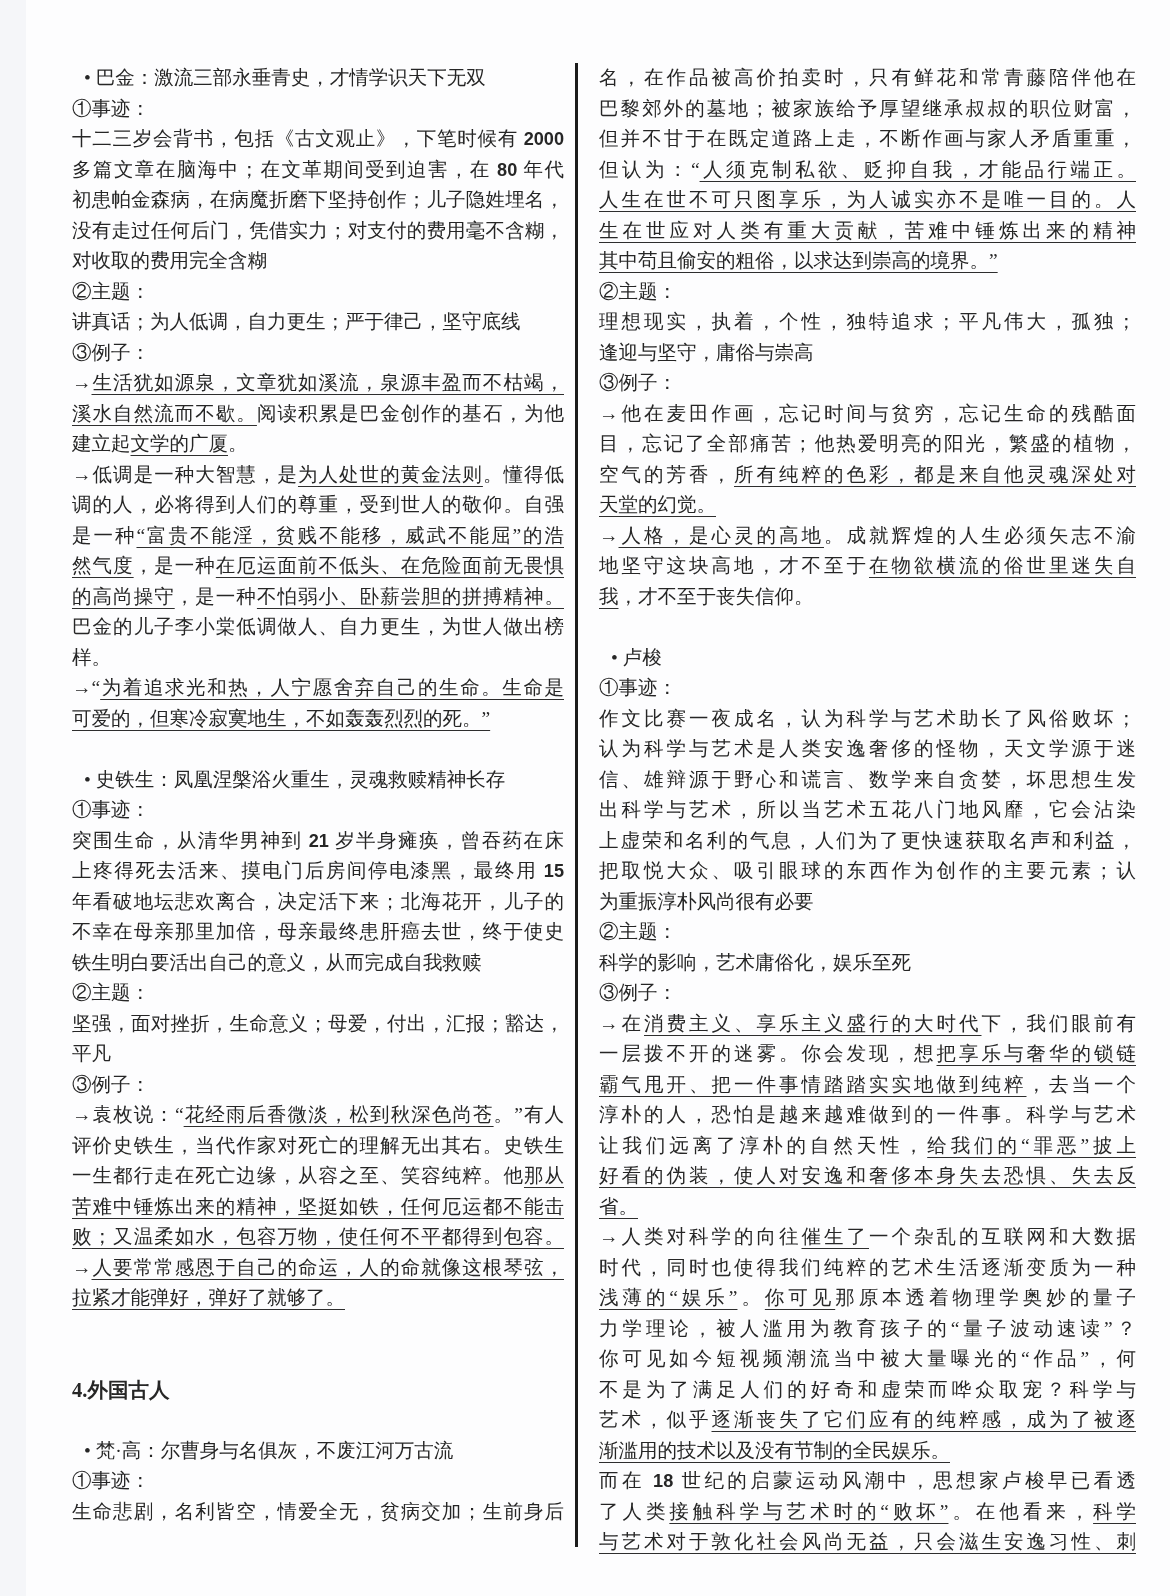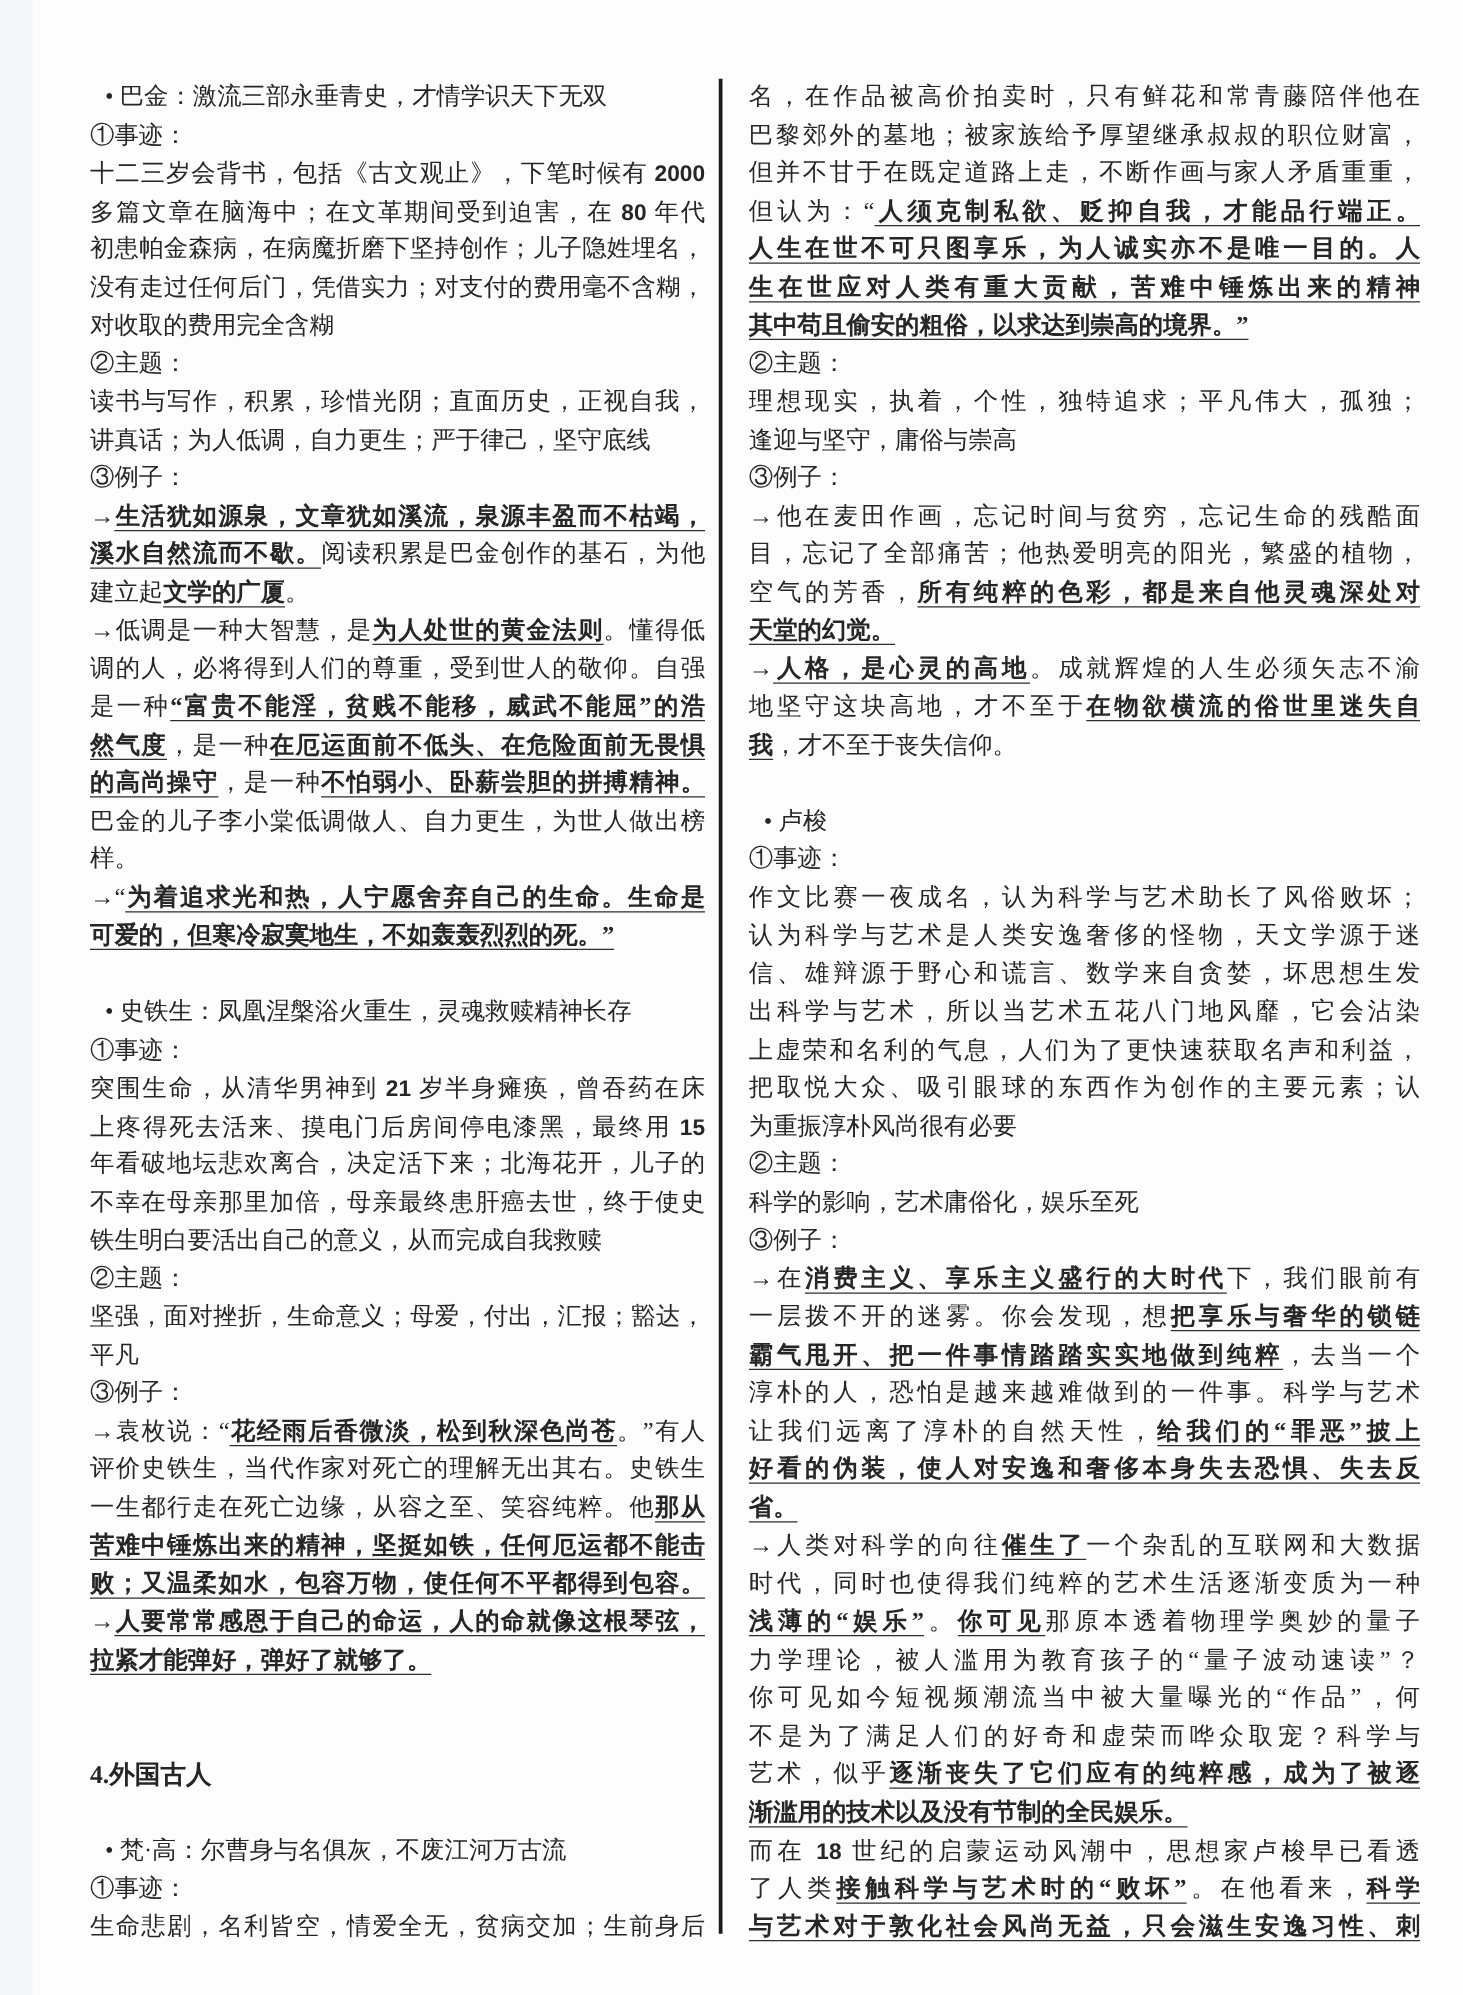--- a/index.html
+++ b/index.html
@@ -24,40 +24,38 @@
     letter-spacing:0;
   }
   .line.just{text-align:justify;text-align-last:justify;}
   .line.bullet{padding-left:12px;}
   .line.hbold{font-weight:700;font-size:20.5px;}
   .u{
     text-decoration:underline;
     text-decoration-color:#2e2e2e;
     text-decoration-thickness:1.4px;
     text-underline-offset:4.5px;
-    font-weight:bold;
   }
   .b{font-weight:700;font-family:Liberation Sans, sans-serif;font-size:0.93em;}
 </style>
 </head>
 <body>
 
 <div class="page">
   <div class="edge-strip"></div>
   <div class="divider"></div>
   <div class="col col-left">
       <div class="line bullet"><span class="">• 巴金：激流三部永垂青史，才情学识天下无双</span></div>
       <div class="line"><span class="">①事迹：</span></div>
       <div class="line just"><span class="">十二三岁会背书，包括《古文观止》，下笔时候有 </span><span class=" b">2000</span></div>
       <div class="line just"><span class="">多篇文章在脑海中；在文革期间受到迫害，在 </span><span class=" b">80</span><span class=""> 年代</span></div>
       <div class="line just"><span class="">初患帕金森病，在病魔折磨下坚持创作；儿子隐姓埋名，</span></div>
       <div class="line just"><span class="">没有走过任何后门，凭借实力；对支付的费用毫不含糊，</span></div>
       <div class="line"><span class="">对收取的费用完全含糊</span></div>
       <div class="line"><span class="">②主题：</span></div>
-      <div class="line just"><span class="">读书与写作，积累，珍惜光阴；直面历史，正视自我，</span></div>
       <div class="line"><span class="">讲真话；为人低调，自力更生；严于律己，坚守底线</span></div>
       <div class="line"><span class="">③例子：</span></div>
       <div class="line just"><span class="">→</span><span class="u">生活犹如源泉，文章犹如溪流，泉源丰盈而不枯竭，</span></div>
       <div class="line just"><span class="u">溪水自然流而不歇。</span><span class="">阅读积累是巴金创作的基石，为他</span></div>
       <div class="line"><span class="">建立起</span><span class="u">文学的广厦</span><span class="">。</span></div>
       <div class="line just"><span class="">→低调是一种大智慧，是</span><span class="u">为人处世的黄金法则</span><span class="">。懂得低</span></div>
       <div class="line just"><span class="">调的人，必将得到人们的尊重，受到世人的敬仰。自强</span></div>
       <div class="line just"><span class="">是一种</span><span class="u">“富贵不能淫，贫贱不能移，威武不能屈”的浩</span></div>
       <div class="line just"><span class="u">然气度</span><span class="">，是一种</span><span class="u">在厄运面前不低头、在危险面前无畏惧</span></div>
       <div class="line just"><span class="u">的高尚操守</span><span class="">，是一种</span><span class="u">不怕弱小、卧薪尝胆的拼搏精神。</span></div>

